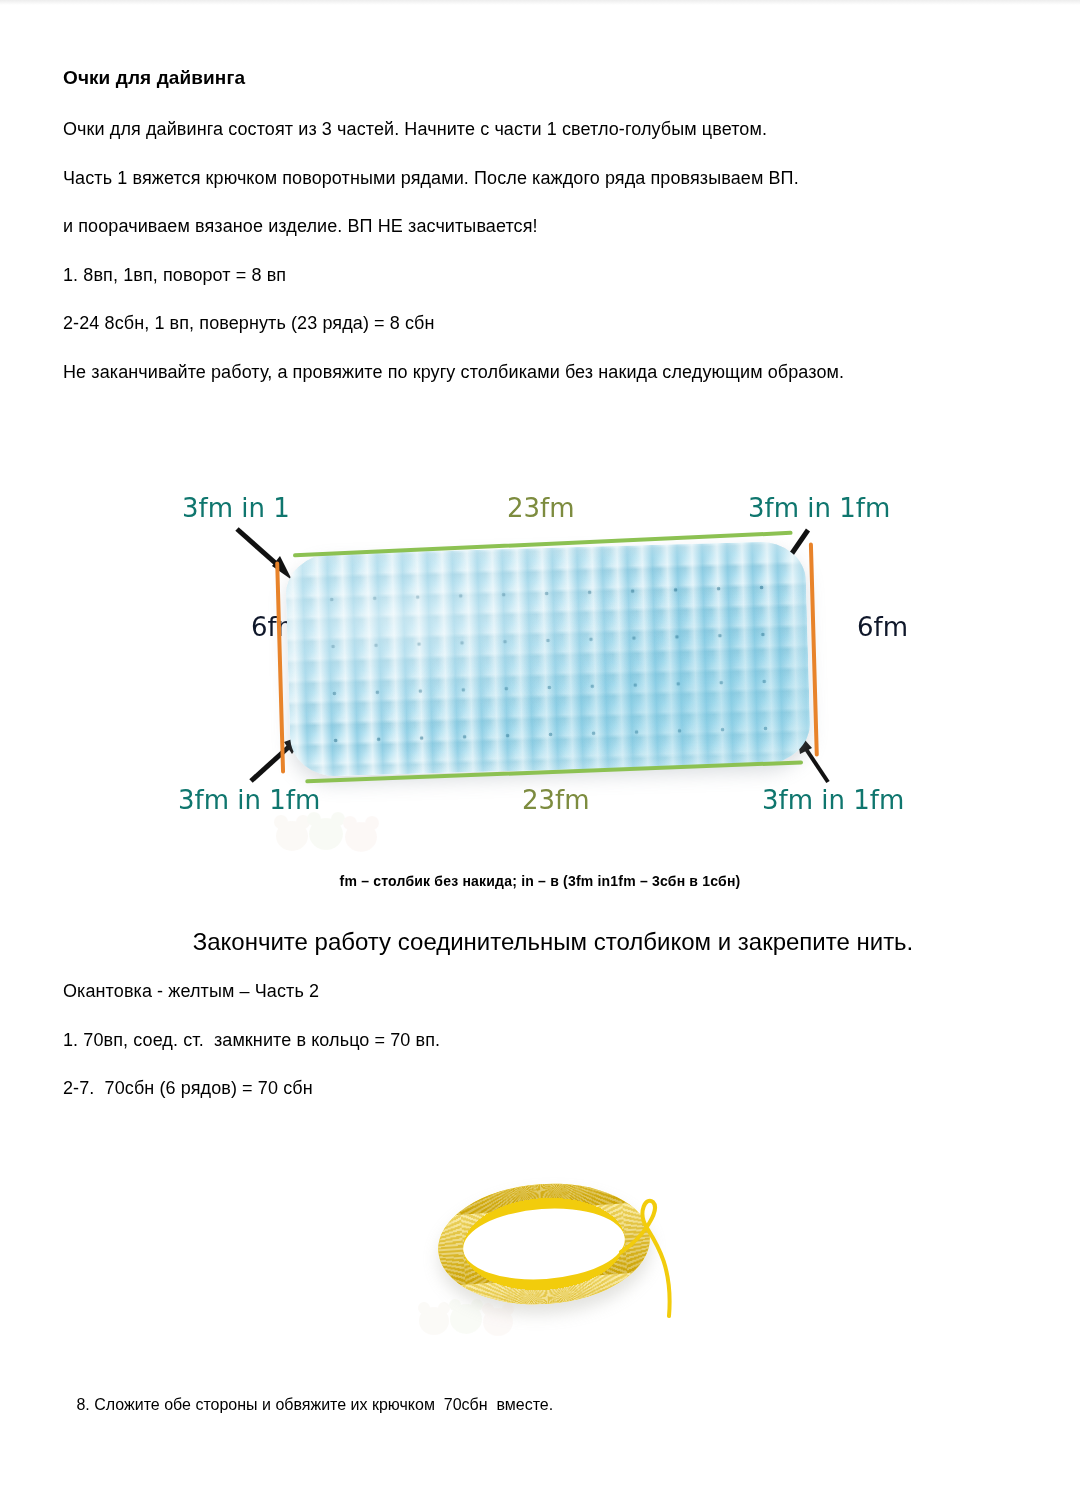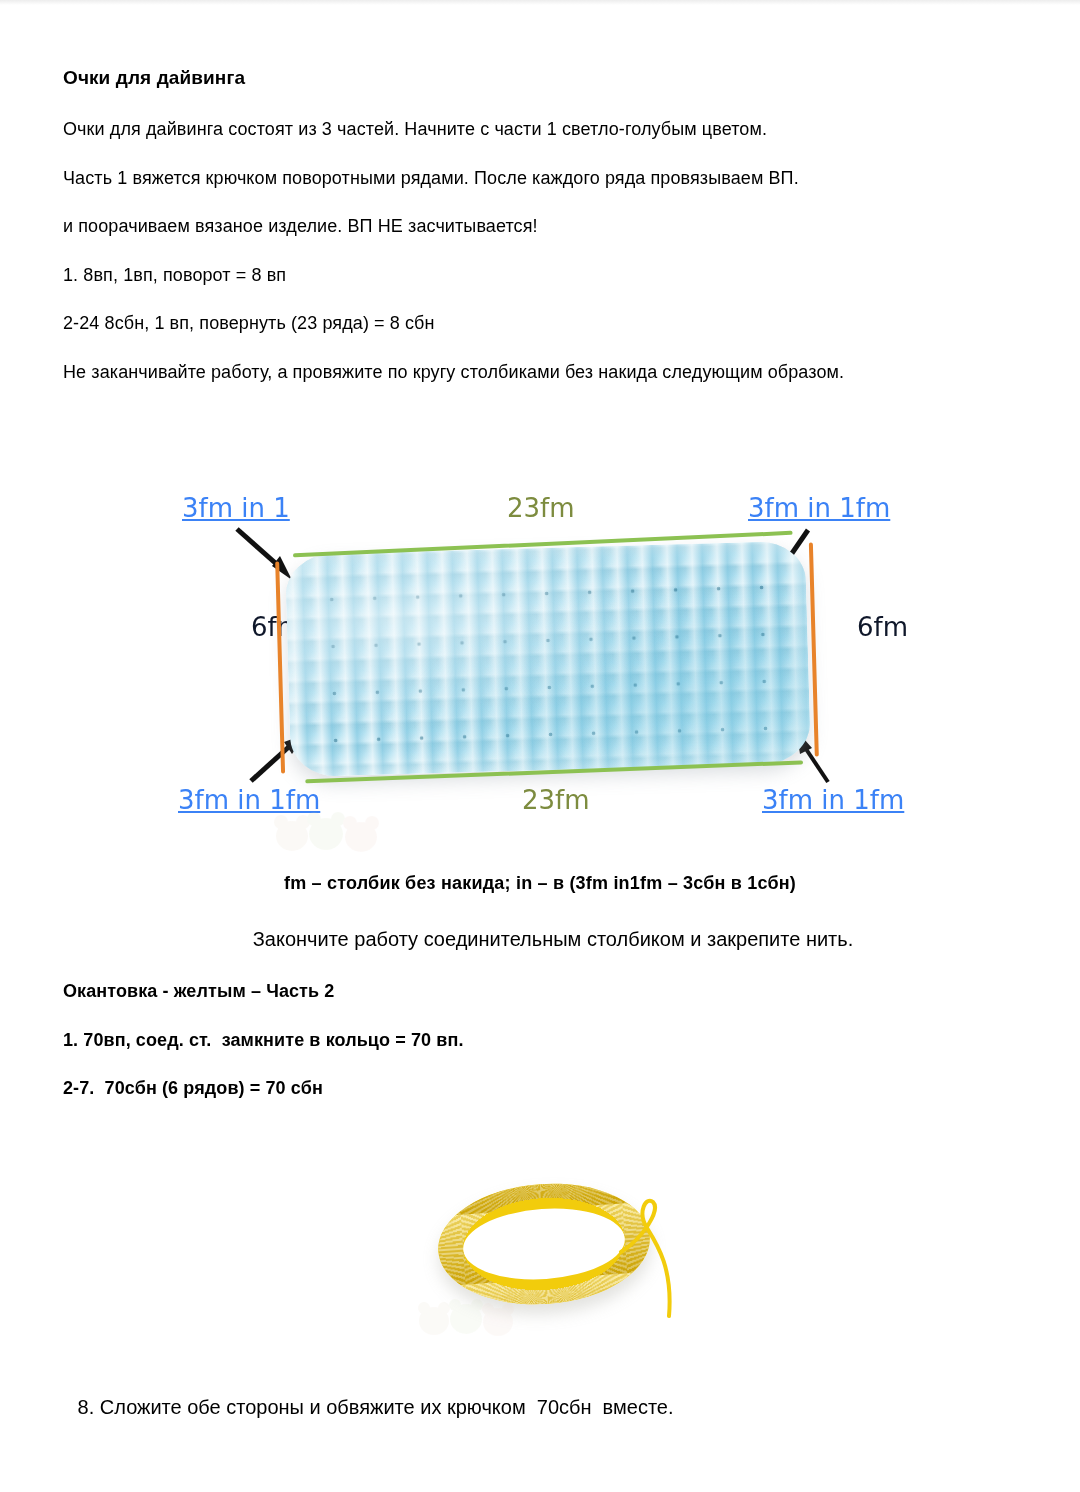--- a/index.html
+++ b/index.html
@@ -53,21 +53,21 @@
     width: 790px;
     height: 345px;
   }
   .lbl {
     position: absolute;
     font-size: 26px;
     line-height: 28px;
     white-space: nowrap;
     font-family: "DejaVu Sans", sans-serif;
   }
-  .lbl.dark   { color: #3b82f6; text-decoration: underline; }
+  .lbl.dark   { color: #0f766e; }
   .lbl.green  { color: #7d8c3f; }
   .lbl.orange { color: #0f172a; margin-left: 35px; }
 
   .lbl-tl { left: 22px;  top: 6px; }
   .lbl-tc { left: 347px; top: 6px; }
   .lbl-tr { left: 588px; top: 6px; }
   .lbl-bl { left: 18px;  top: 298px; }
   .lbl-bc { left: 362px; top: 298px; }
   .lbl-br { left: 602px; top: 298px; }
   .lbl-l  { left: 56px;  top: 125px; }
@@ -141,41 +141,40 @@
   .arrow svg { display: block; }
 
   .wm { position:absolute; opacity:.30; }
 
   
   .cap-bold {
     position: absolute;
     left: 0; top: 873px;
     width: 1080px;
     text-align: center;
-    font-size: 18px;
+    font-size: 14px;
     font-weight: bold;
     letter-spacing: 0.2px;
   }
   .cap-plain {
     position: absolute;
     left: 0; top: 928px;
     width: 1080px;
     text-align: center;
-    font-size: 20px;
+    font-size: 24px;
     padding-left: 26px;
     box-sizing: border-box;
   }
 
   
   .doc-text2 {
     position: absolute;
     left: 63px;
     top: 979px;
     width: 960px;
-    font-weight: bold;
   }
 
   
   .fig-yellow {
     position: absolute;
     left: 408px;
     top: 1176px;
     width: 290px;
     height: 165px;
   }
@@ -216,21 +215,21 @@
     -webkit-mask: radial-gradient(closest-side, transparent calc(100% - 25px), #000 calc(100% - 25px));
             mask: radial-gradient(closest-side, transparent calc(100% - 25px), #000 calc(100% - 25px));
   }
   .tail { position:absolute; left: 205px; top: 14px; }
 
   
   .final-line {
     position: absolute;
     left: 72px;
     top: 1396px;
-    font-size: 20px;
+    font-size: 16px;
     white-space: pre;
   }
 </style>
 </head>
 <body>
 
 <div class="page">
   <div class="top-edge"></div>
 
   <div class="doc-text">

